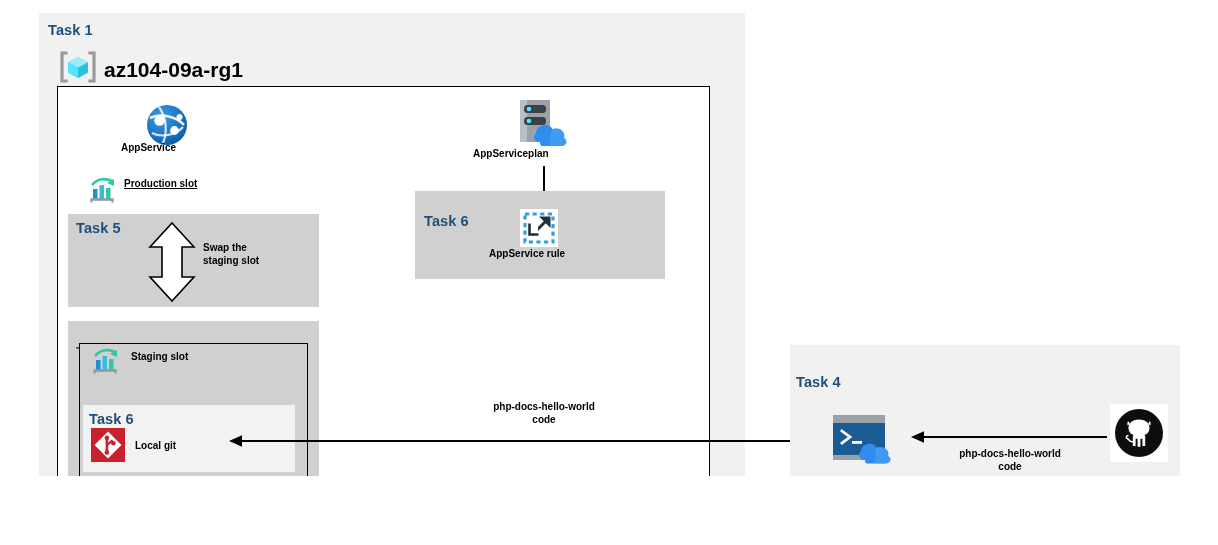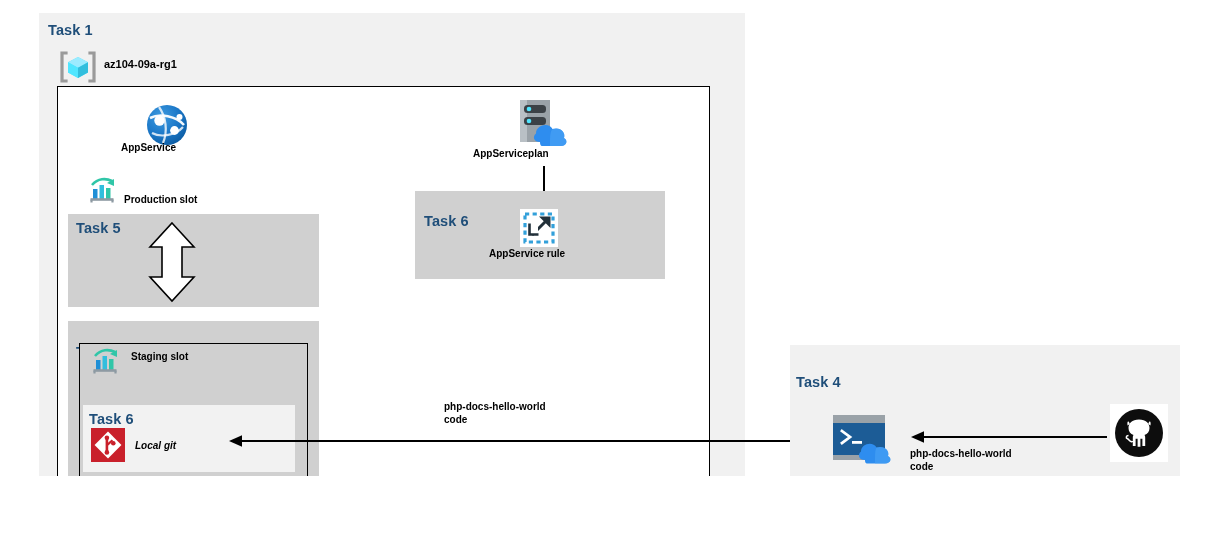--- a/index.html
+++ b/index.html
@@ -54,21 +54,21 @@
 
   
   .node-label {
     position: absolute;
     color: #000000;
     font-size: 10px;
     font-weight: bold;
     white-space: nowrap;
   }
   .node-label.center {
-    text-align: left;
+    text-align: center;
     white-space: normal;
     line-height: 1.28;
   }
 
   
   .icon { position: absolute; }
   .icon svg { display: block; }
 
   
   .arrow-line {
@@ -88,21 +88,21 @@
   <div class="icon" style="left:60px; top:50px;">
     <svg width="36" height="34" viewBox="0 0 36 34">
       <path d="M6 3 L2 3 L2 31 L6 31" fill="none" stroke="#9a9a9a" stroke-width="3.2" stroke-linecap="square"></path>
       <path d="M30 3 L34 3 L34 31 L30 31" fill="none" stroke="#9a9a9a" stroke-width="3.2" stroke-linecap="square"></path>
       <polygon points="18,7 28,12.3 28,22.6 18,28 8,22.6 8,12.3" fill="#50E6FF"></polygon>
       <polygon points="18,7 28,12.3 18,17.8 8,12.3" fill="#9CEBFF"></polygon>
       <polygon points="18,17.8 28,12.3 28,22.6 18,28" fill="#32BEDD"></polygon>
       <polygon points="18,17.8 18,28 8,22.6 8,12.3" fill="#50E6FF"></polygon>
     </svg>
   </div>
-  <div class="node-label" style="left:104px; top:58px; font-size:11px;">az104-09a-rg1</div>
+  <div class="node-label" style="left:104px; top:58px; font-size:21px;">az104-09a-rg1</div>
 
   <div class="white-box" style="left:57px; top:86px; width:653px; height:422px;"></div>
 
   <div class="icon" style="left:146px; top:104px;">
     <svg width="42" height="42" viewBox="0 0 42 42">
       <defs>
         <radialGradient id="asGrad" cx="35%" cy="30%" r="80%">
           <stop offset="0%" stop-color="#3E9BE0"></stop>
           <stop offset="55%" stop-color="#1C78C8"></stop>
           <stop offset="100%" stop-color="#0B5AA0"></stop>
@@ -124,30 +124,31 @@
       <path d="M4 9 C10 2, 18 2, 24 5" stroke="#30C6A8" stroke-width="2.6" fill="none"></path>
       <polygon points="26,3 26,10 19,7" fill="#30C6A8"></polygon>
       <rect x="5" y="13" width="4.5" height="10" fill="#1F8FD6"></rect>
       <rect x="11.5" y="9" width="4.5" height="14" fill="#32BEDD"></rect>
       <rect x="18" y="12" width="4.5" height="11" fill="#30C6A8"></rect>
       <path d="M2.5 23.5 L25.5 23.5" stroke="#8e9aa3" stroke-width="2.6"></path>
       <path d="M3.5 23.5 L3.5 26.5" stroke="#8e9aa3" stroke-width="2.2"></path>
       <path d="M24.5 23.5 L24.5 26.5" stroke="#8e9aa3" stroke-width="2.2"></path>
     </svg>
   </div>
-  <div class="node-label" style="left:124px; top:194px;">Production slot</div>
+  <div class="node-label" style="left:124px; top:178px;text-decoration:underline;">Production slot</div>
 
   <div class="gray-box" style="left:68px; top:214px; width:251px; height:93px;"></div>
   <div class="task-label" style="left:76px; top:220px;">Task 5</div>
 
   <div class="icon" style="left:146px; top:221px;">
     <svg width="52" height="82" viewBox="0 0 52 82">
       <polygon points="26,2 48,26 36,26 36,56 48,56 26,80 4,56 16,56 16,26 4,26" fill="#ffffff" stroke="#000000" stroke-width="1.6" stroke-linejoin="miter"></polygon>
     </svg>
   </div>
+  <div class="node-label center" style="left:203px; top:242px; width:110px; text-align:left;"><span>Swap the</span><br><span>staging slot</span></div>
 
   <div class="gray-box" style="left:68px; top:321px; width:251px; height:169px;"></div>
   <div class="task-label" style="left:76px; top:324px;margin-top:20px;">Task 2</div>
 
   <div class="outline-box" style="left:79px; top:343px; width:229px; height:141px;"></div>
 
   <div class="icon" style="left:91px; top:347px;">
     <svg width="30" height="30" viewBox="0 0 30 30">
       <path d="M4 9 C10 2, 18 2, 24 5" stroke="#30C6A8" stroke-width="2.6" fill="none"></path>
       <polygon points="26,3 26,10 19,7" fill="#30C6A8"></polygon>
@@ -172,21 +173,21 @@
       </g>
       <g fill="#C9202B">
         <rect x="14.6" y="9.5" width="2.6" height="15" rx="1.1"></rect>
         <circle cx="15.9" cy="9.8" r="2.3"></circle>
         <circle cx="15.9" cy="24.4" r="2.3"></circle>
         <circle cx="22.3" cy="15.3" r="2.3"></circle>
         <path d="M16.6 16.6 L21.5 12.2" stroke="#C9202B" stroke-width="2.2" fill="none"></path>
       </g>
     </svg>
   </div>
-  <div class="node-label" style="left:135px; top:440px;font-style:italic;">Local git</div>
+  <div class="node-label" style="left:135px; top:440px;">Local git</div>
 
   <div class="icon" style="left:512px; top:98px;">
     <svg width="62" height="52" viewBox="0 0 62 52">
       <rect x="8" y="2" width="30" height="42" fill="#9aa2a8"></rect>
       <rect x="8" y="2" width="7" height="42" fill="#b9c0c5"></rect>
       <rect x="12" y="7" width="22" height="8" rx="3.5" fill="#3b4146"></rect>
       <circle cx="17" cy="11" r="2.3" fill="#50E6FF"></circle>
       <rect x="12" y="19" width="22" height="8" rx="3.5" fill="#3b4146"></rect>
       <circle cx="17" cy="23" r="2.3" fill="#50E6FF"></circle>
       <path d="M28 44 C22 44, 20 39, 24 35.5 C24 27, 37 24, 40.5 31 C48 28.5, 54 34, 52 40 C56 42, 55 48, 49 48 L30 48 C28.5 48, 28 46, 28 44 Z" fill="#2E8DEF"></path>

